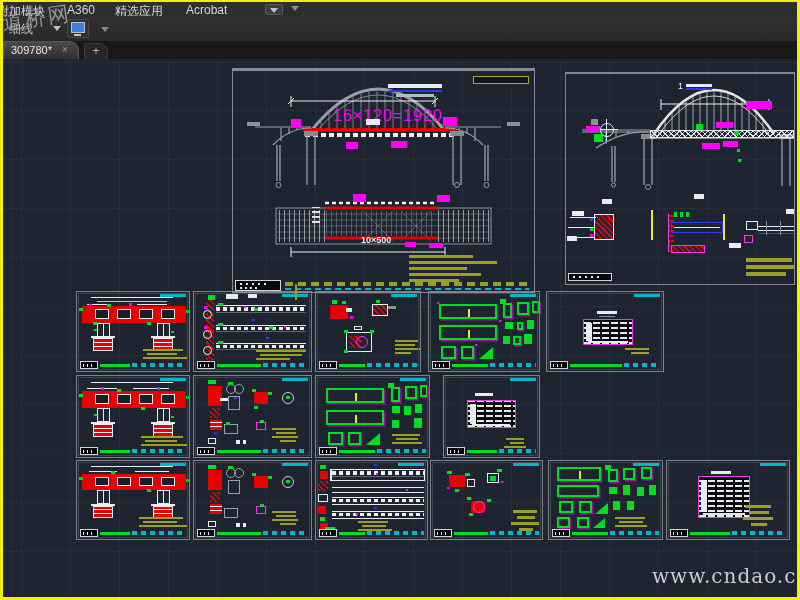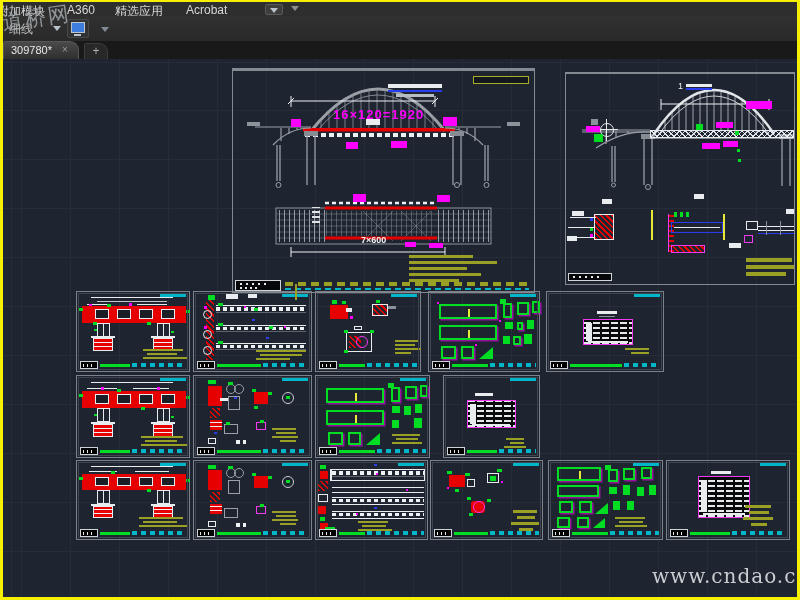--- a/index.html
+++ b/index.html
@@ -25,21 +25,21 @@
 .caret{width:0;height:0;border-left:4px solid transparent;border-right:4px solid transparent;border-top:5px solid #b9c2ca}
 .sheet{border:1px solid #838a92;border-top-width:3px}
 .panel{border:1px solid #7b828a}
 .panel::after{content:"";position:absolute;inset:1px;border:1px solid #3e454f;pointer-events:none}
 .ptr{position:absolute;top:2px;right:3px;width:26px;height:3px;background:#00b6c9}
 .pbar{position:absolute;left:3px;right:3px;bottom:2px;height:8px;display:flex;align-items:center;gap:2px}
 .pb-box{width:18px;height:8px;background:#000;border:1px solid #cfd3d7;background-image:repeating-linear-gradient(90deg,#e8e8e8 0 1px,rgba(0,0,0,0) 1px 4px);background-size:10px 3px;background-repeat:no-repeat;background-position:2px 2px}
 .pb-green{height:3px;background:#00dd22}
 .pb-dash{flex:1;height:4px;background:repeating-linear-gradient(90deg,#00b6c9 0 5px,rgba(0,0,0,0) 5px 9px)}
 .titlebox{background:#05070a;border:1px solid #d2d6da;background-image:repeating-linear-gradient(90deg,#e8e8e8 0 2px,rgba(0,0,0,0) 2px 6px),repeating-linear-gradient(90deg,#e8e8e8 0 2px,rgba(0,0,0,0) 2px 5px);background-size:26px 2px,18px 2px;background-repeat:no-repeat;background-position:4px 2px,4px 6px}
-.dimtext{color:#ff00ff;font-weight:bold;font-size:13px;letter-spacing:1px;white-space:nowrap}
+.dimtext{color:#ff00ff;font-weight:normal;font-size:16px;letter-spacing:1px;white-space:nowrap}
 .yellow-frame{inset:0;border:3px solid #f6ef00;border-top-width:2px;pointer-events:none;z-index:99}
 .wm-logo{left:2px;top:4px;font-size:21px;color:rgba(160,164,168,.85);transform:rotate(-8deg);z-index:50;letter-spacing:2px}
 .wm-site{font-family:"DejaVu Serif",serif;font-size:20px;color:#c9ccd0;letter-spacing:1px;white-space:nowrap}
 .tab-active{left:0;top:0;width:76px;height:18px;background:linear-gradient(#4a4a4a,#2f2f2f);border:1px solid #565656;border-bottom:none;border-radius:2px 9px 0 0}
 .tab-plus{left:81px;top:2px;width:24px;height:16px;background:#282828;border:1px solid #3c3c3c;border-bottom:none;border-radius:2px 9px 0 0;color:#b0b0b0;font-size:12px;text-align:center;line-height:14px}
 .circle{border-radius:50%}
 </style>
 </head>
 <body>
 
@@ -171,21 +171,21 @@
     <div class="a dimtext" style="left:100px;top:36px">16×120=1920</div>
     <div class="a mag" style="left:58px;top:48px;width:10px;height:8px"></div>
     <div class="a mag" style="left:210px;top:46px;width:14px;height:9px"></div>
     <div class="a wht" style="left:133px;top:48px;width:14px;height:6px"></div>
     <div class="a mag" style="left:113px;top:71px;width:12px;height:7px"></div>
     <div class="a mag" style="left:158px;top:70px;width:16px;height:7px"></div>
     <div class="a mag" style="left:120px;top:123px;width:13px;height:8px"></div>
     <div class="a mag" style="left:204px;top:124px;width:13px;height:7px"></div>
     <div class="a mag" style="left:172px;top:171px;width:11px;height:5px"></div>
     <div class="a mag" style="left:196px;top:172px;width:14px;height:5px"></div>
-    <div class="a" style="left:128px;top:164px;font-size:9px;color:#f2f4f6;font-weight:bold">7×600</div>
+    <div class="a" style="left:128px;top:164px;font-size:9px;color:#f2f4f6;font-weight:bold">10×500</div>
     <div class="a" style="left:79px;top:136px;width:8px;height:16px;background:repeating-linear-gradient(0deg,#dfe3e6 0 2px,rgba(0,0,0,0) 2px 5px)"></div>
     <div class="a olv" style="left:176px;top:184px;width:64px;height:3px"></div>
     <div class="a olv" style="left:176px;top:190px;width:88px;height:3px"></div>
     <div class="a olv" style="left:176px;top:196px;width:58px;height:3px"></div>
     <div class="a olv" style="left:176px;top:202px;width:72px;height:3px"></div>
     <div class="a olv" style="left:176px;top:208px;width:50px;height:3px"></div>
     <div class="a titlebox" style="left:2px;top:209px;width:46px;height:11px"></div>
     <div class="a do" style="left:52px;top:211px;width:244px;height:4px"></div>
     <div class="a dc" style="left:52px;top:217px;width:244px;height:2px"></div>
   </div>

